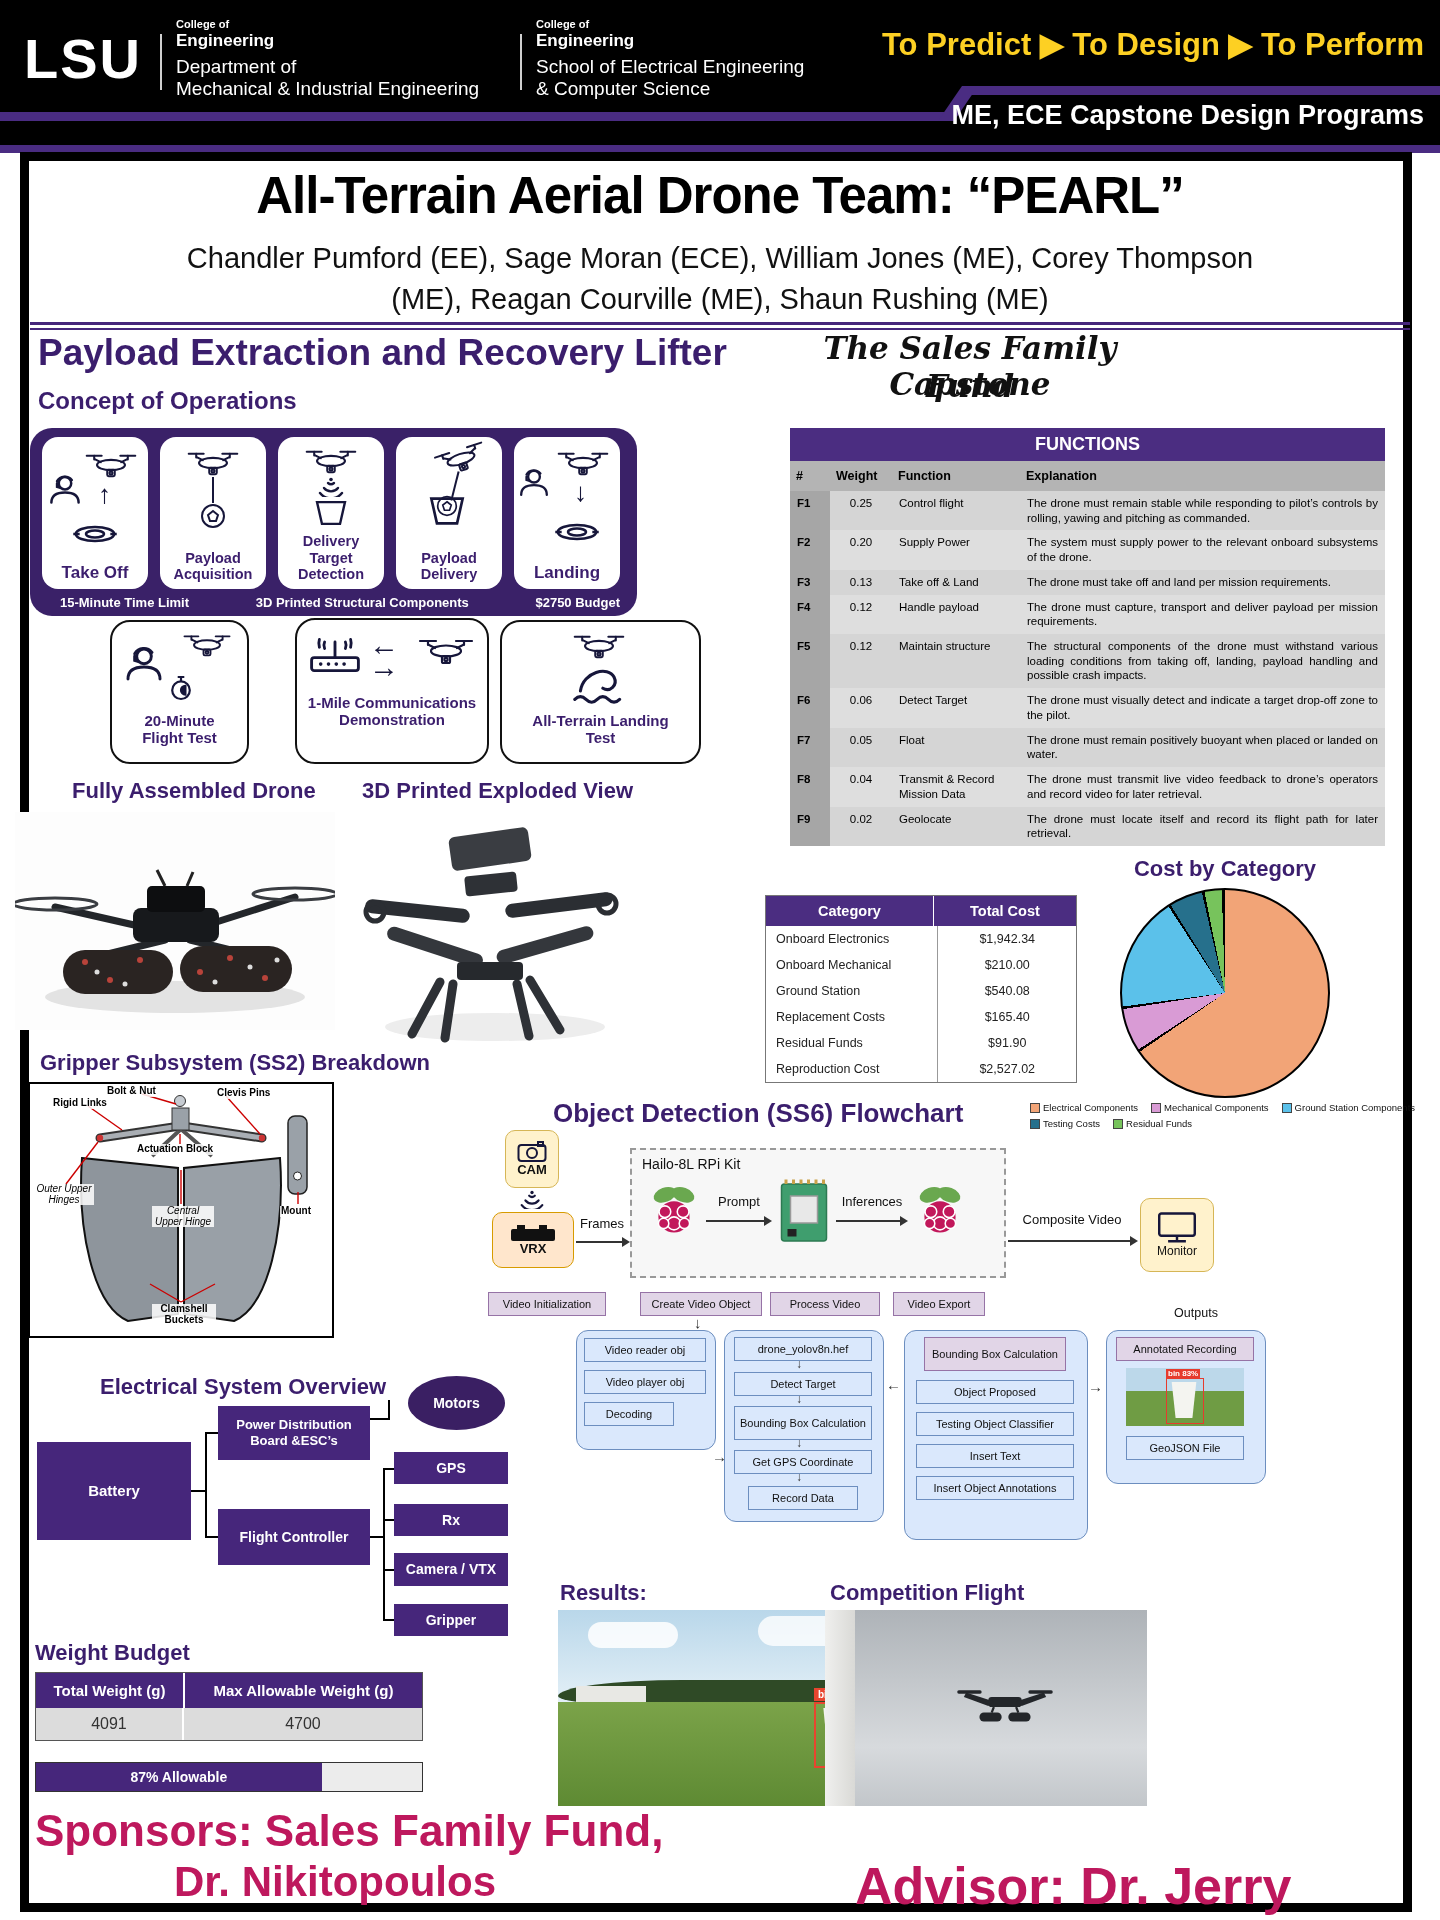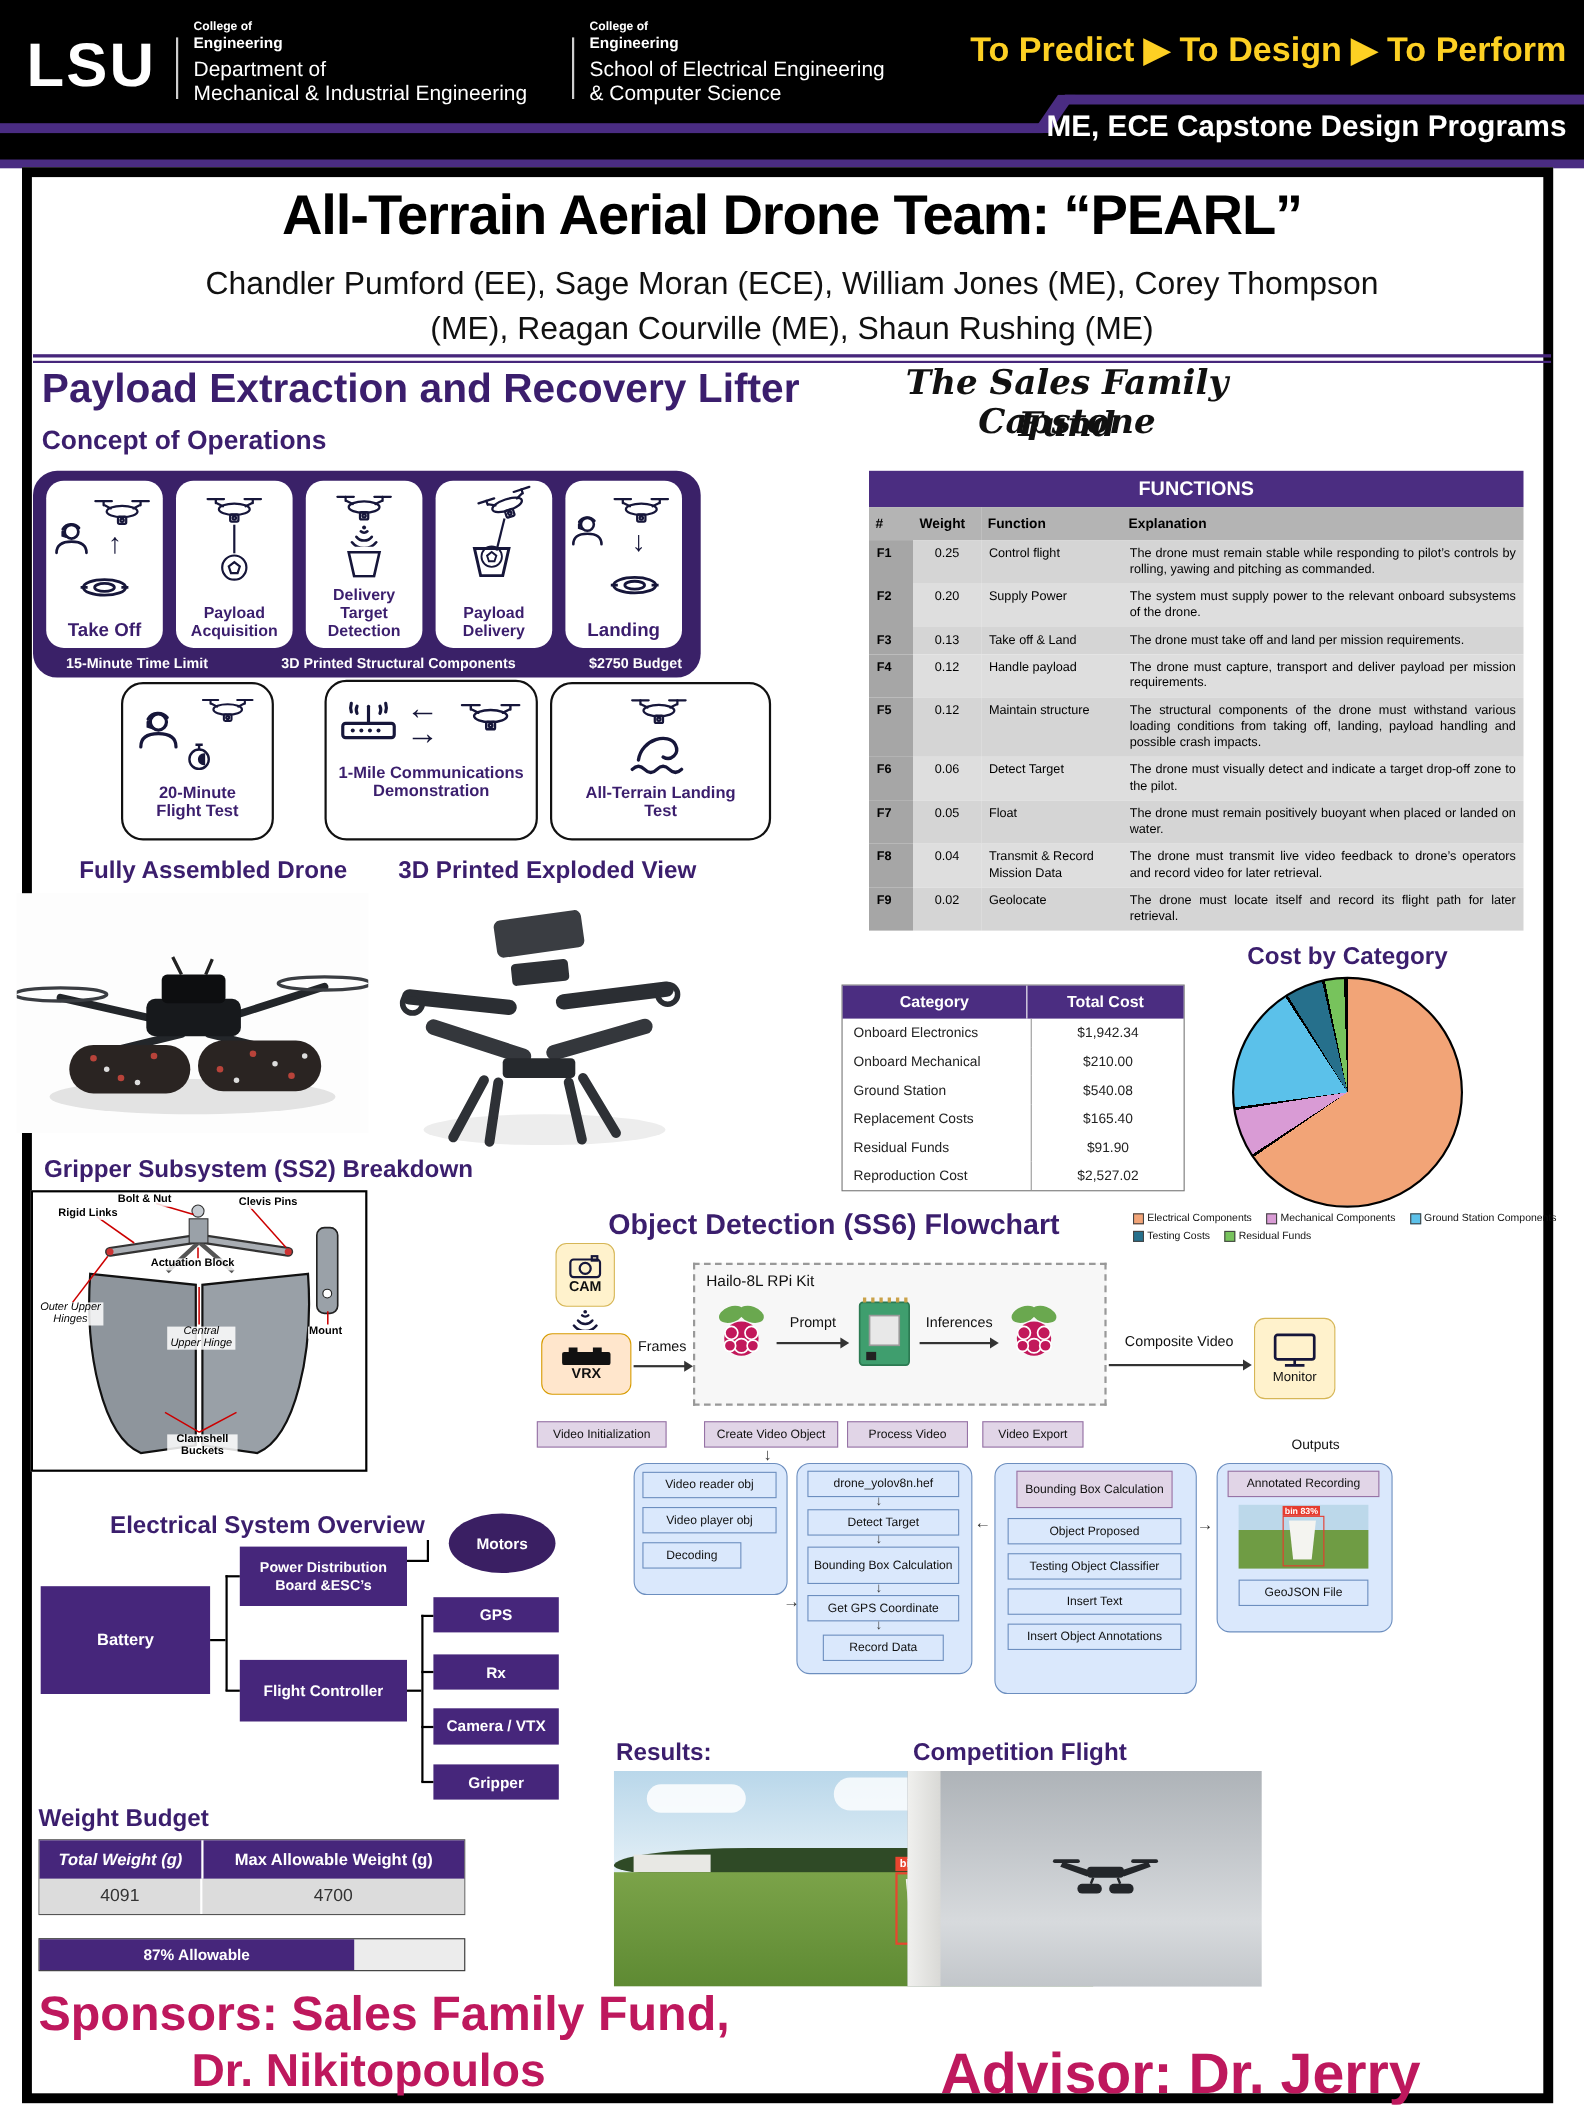--- a/index.html
+++ b/index.html
@@ -4,21 +4,21 @@
 <style>
   html,body{margin:0;padding:0;background:#ffffff;}
   .poster{position:relative;width:1440px;height:1920px;background:#fff;font-family:"Liberation Sans",sans-serif;overflow:hidden;}
   .abs{position:absolute;}
   
   .hdr{position:absolute;left:0;top:0;width:1440px;height:152px;background:#000;}
   .lsu{position:absolute;left:24px;top:26px;color:#fff;font-size:56px;font-weight:bold;letter-spacing:2px;font-family:"Liberation Sans",sans-serif;}
   .vline{position:absolute;width:2px;background:#cfcfcf;top:34px;height:56px;}
   .deptcol{position:absolute;top:18px;color:#fff;line-height:1.15;}
   .deptcol .sm{font-size:11px;font-weight:bold;}
-  .deptcol .md{font-size:14px;font-weight:bold;margin-bottom:6px;}
+  .deptcol .md{font-size:17px;font-weight:bold;margin-bottom:6px;}
   .deptcol .lg{font-size:19px;font-weight:normal;}
   .motto{position:absolute;right:16px;top:26px;color:#fdd023;font-size:31px;font-weight:bold;}
   .pband{position:absolute;background:#4a2c82;}
   .program{position:absolute;right:16px;top:100px;color:#fff;font-size:27px;font-weight:bold;}
   
   .frame{position:absolute;left:20px;top:152px;width:1392px;height:1760px;border:9px solid #000;background:#fff;box-sizing:border-box;}
   .ptitle{position:absolute;left:0;top:166px;width:1440px;text-align:center;font-size:51px;font-weight:bold;color:#000;letter-spacing:-1px;}
   .authors{position:absolute;left:0;width:1440px;text-align:center;font-size:29px;color:#111;font-weight:normal;}
   .dblrule{position:absolute;left:30px;width:1380px;border-top:3px solid #46267b;border-bottom:2px solid #46267b;height:3px;}
   .h1p{position:absolute;color:#3b1e6d;font-weight:bold;font-size:37px;}
@@ -671,21 +671,21 @@
   <div class="eline" style="left:370px;top:1536px;width:13px;height:2px;"></div>
   <div class="eline" style="left:383px;top:1468px;width:2px;height:152px;"></div>
   <div class="eline" style="left:383px;top:1468px;width:11px;height:2px;"></div>
   <div class="eline" style="left:383px;top:1519px;width:11px;height:2px;"></div>
   <div class="eline" style="left:383px;top:1569px;width:11px;height:2px;"></div>
   <div class="eline" style="left:383px;top:1619px;width:11px;height:2px;"></div>
 
   <div class="h3p" style="left:35px;top:1640px;">Weight Budget</div>
   <div class="wtbl">
     <div class="wthdr">
-      <div style="width:38%;border-right:2px solid #fff;font-style:italic;">Total Weight (g)</div>
+      <div style="width:38%;border-right:2px solid #fff;">Total Weight (g)</div>
       <div style="width:62%;">Max Allowable Weight (g)</div>
     </div>
     <div class="wtval">
       <div style="width:38%;border-right:2px solid #fff;">4091</div>
       <div style="width:62%;">4700</div>
     </div>
   </div>
   <div class="wbar">
     <div class="wfill" style="width:74%;">87% Allowable</div>
   </div>

